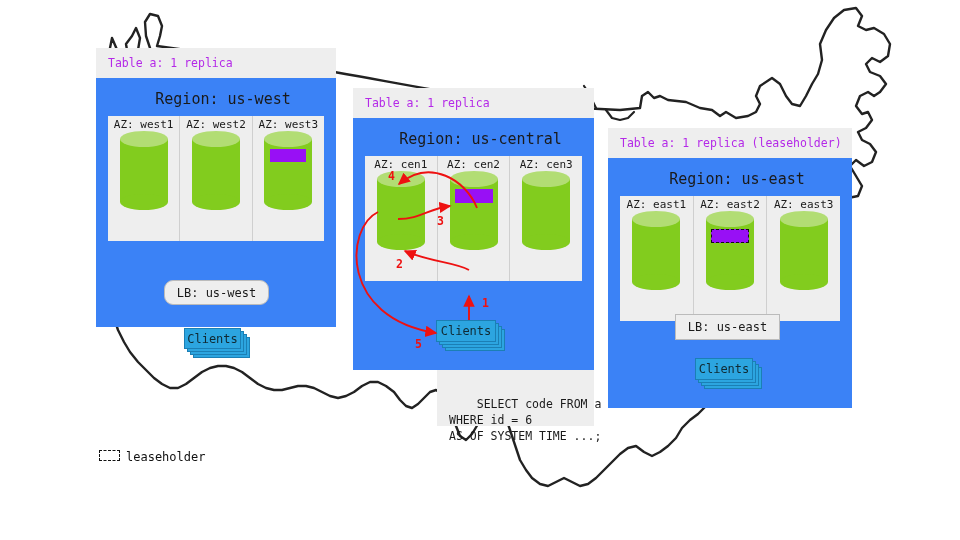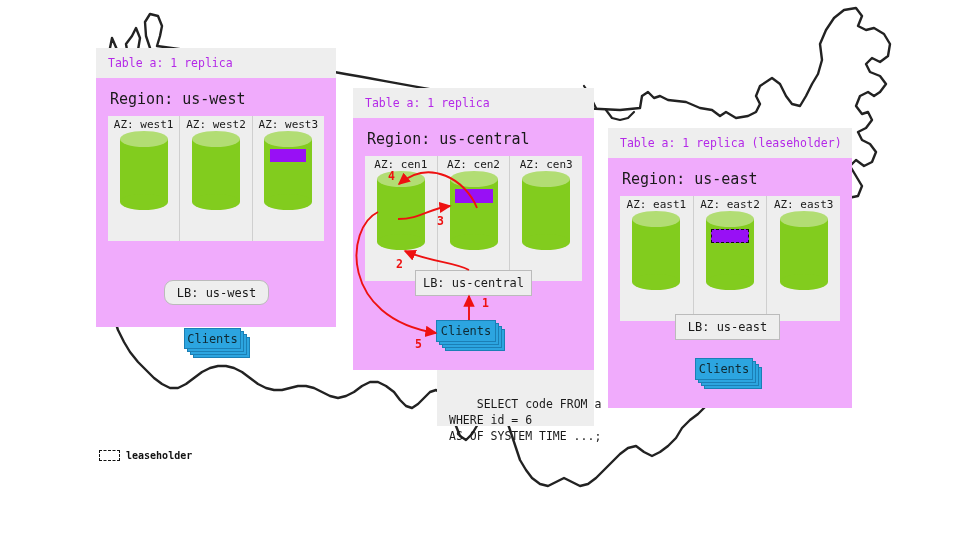--- a/index.html
+++ b/index.html
@@ -6,21 +6,21 @@
   body{
     width:960px;height:540px;
     background:#ffffff;
     font-family:"DejaVu Sans Mono","Liberation Mono",monospace;
     overflow:hidden;position:relative;
   }
   #stage{position:absolute;left:0;top:0;width:960px;height:540px;}
   .map{position:absolute;left:0;top:0;width:960px;height:540px;}
 
   
-  .region{position:absolute;background:#f0abfc;}
+  .region{position:absolute;background:#3b82f6;text-align:center;}
   .region-header{
     background:#eeeeee;
     height:30px;
     display:flex;align-items:center;
     padding-left:12px;
     box-sizing:border-box;
   }
   .region-header-label{
     color:#b429e8;
     font-size:11.5px;
@@ -112,24 +112,23 @@
     color:#1a1a1a;
     padding:10px 12px;
     white-space:pre;
     box-sizing:border-box;
     z-index:5;
   }
 
   .legend{
     position:absolute;
     display:flex;
-    font-size:10px;color:#111;
+    font-size:12px;color:#111;
     font-family:"DejaVu Sans Mono","Liberation Mono",monospace;
     z-index:7;
-    font-weight:bold;
   }
   .legend-swatch{
     width:21px;height:11px;
     border:1.6px dashed #111;
     margin-right:6px;
     box-sizing:border-box;
     background:transparent;
   }
 
   .arrows{position:absolute;left:0;top:0;width:960px;height:540px;z-index:8;pointer-events:none;}
@@ -278,23 +277,20 @@
           </div>
         </div>
       </div>
       <div class="az">
         <div class="az-label">AZ: cen3</div>
         <div class="replica-box">
           <div class="cyl" style="width:48px;height:63px;"></div>
         </div>
       </div>
     </div>
-    <div class="lb-box" style="left:62px;top:182px;width:117px;height:26px;">
-      <span>LB: us-central</span>
-    </div>
     <div class="clients" style="left:83px;top:232px;width:72px;height:32px;">
       <div class="sheet" style="left:9px;top:9px;width:60px;height:22px;"></div>
       <div class="sheet" style="left:6px;top:6px;width:60px;height:22px;"></div>
       <div class="sheet" style="left:3px;top:3px;width:60px;height:22px;"></div>
       <div class="front" style="width:60px;height:22px;">
         <span>Clients</span>
       </div>
     </div>
   </div>
 

